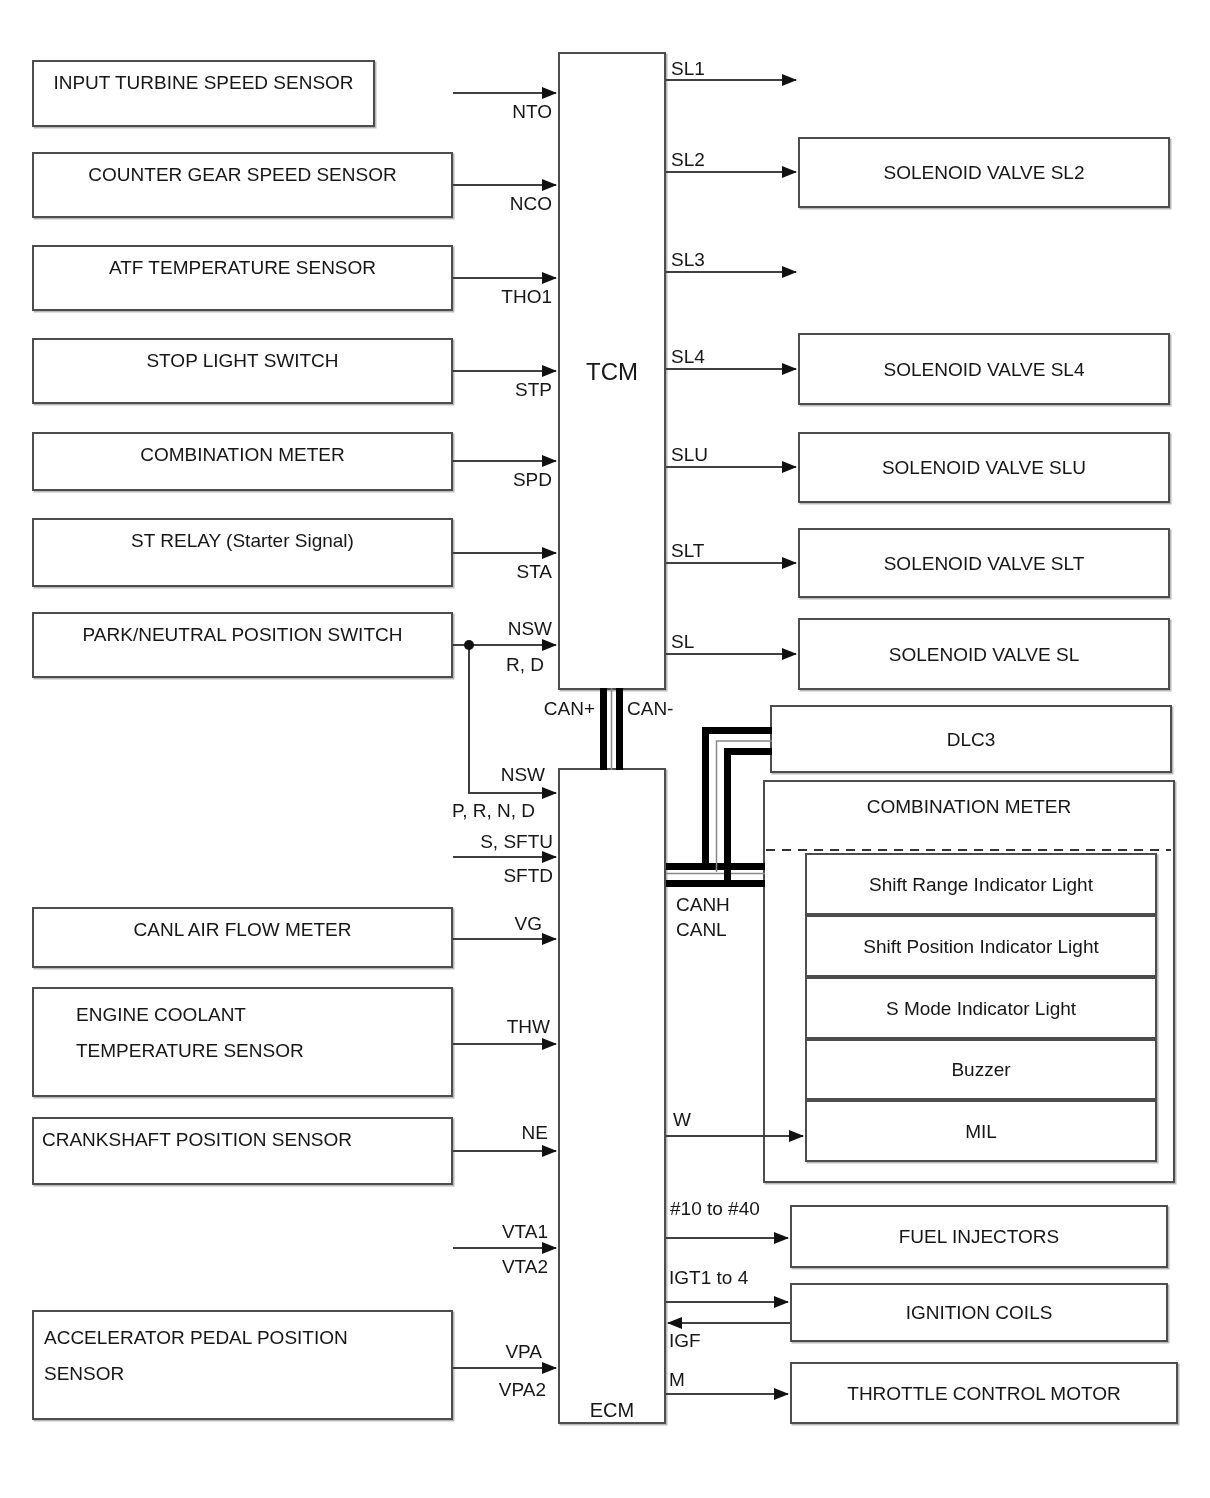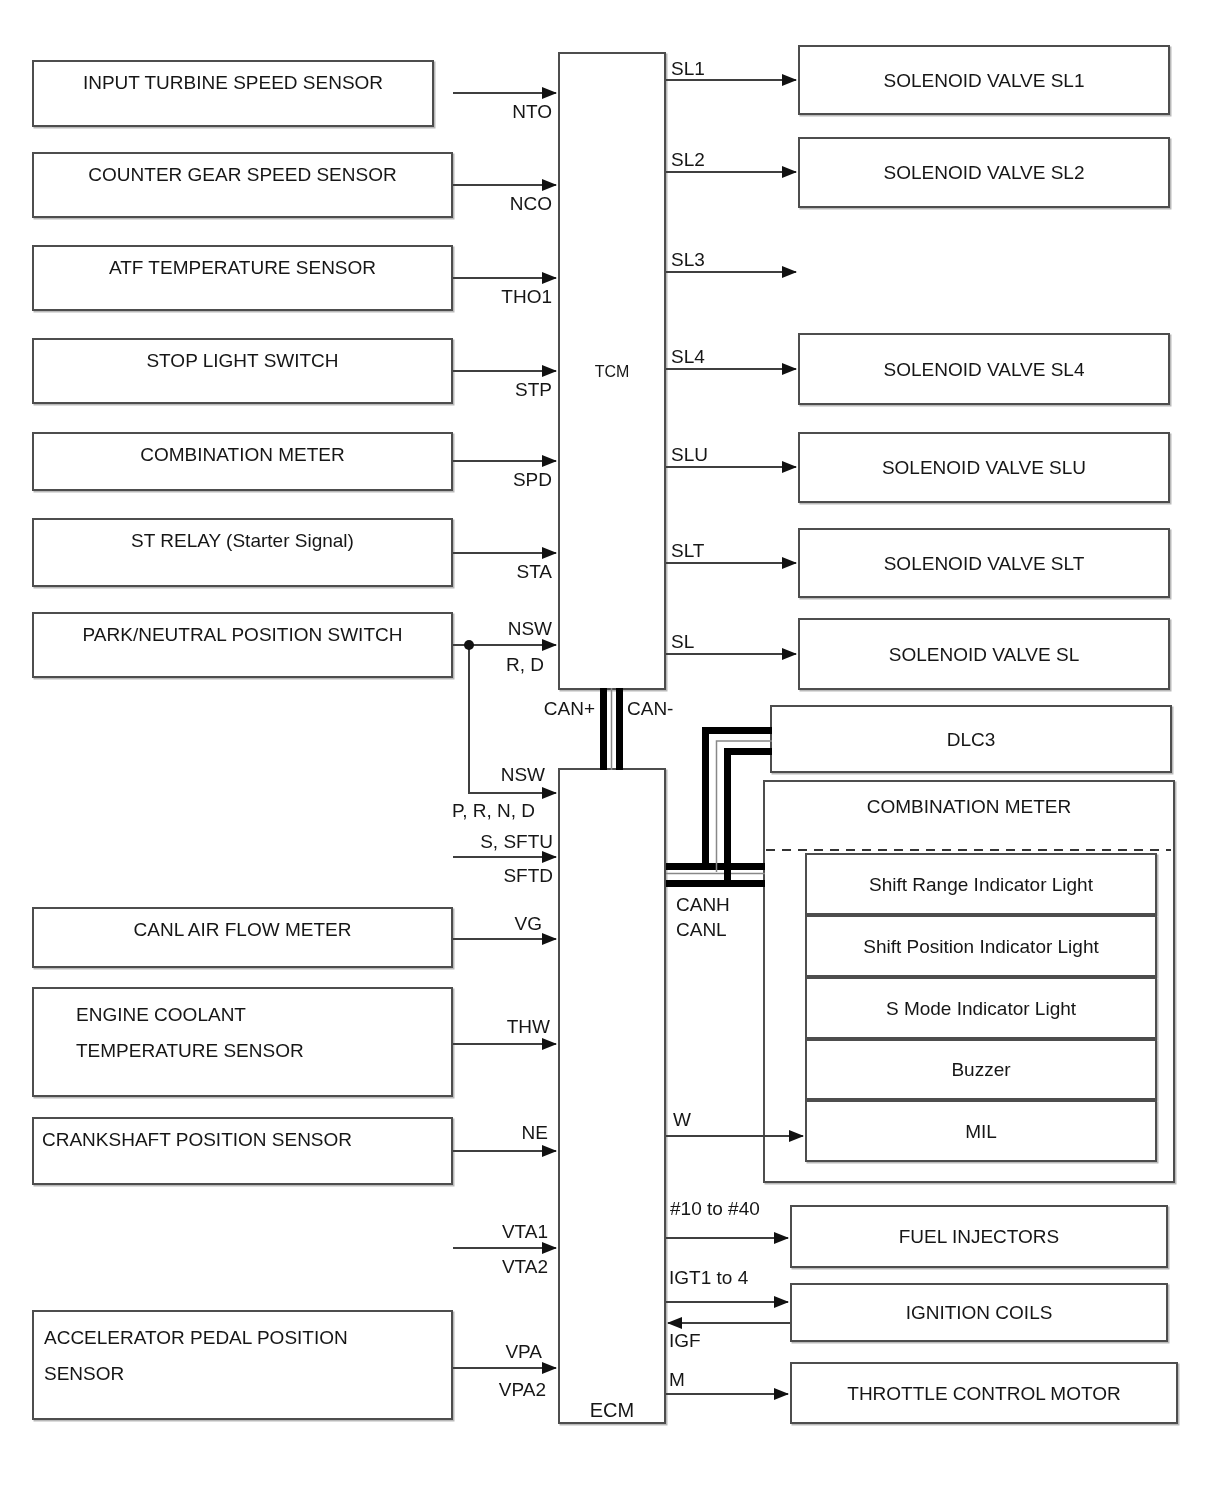--- a/index.html
+++ b/index.html
@@ -82,21 +82,21 @@
     </g>
     <g fill="none">
       <path d="M705.5,868 L705.5,730.5 L772,730.5" stroke="#000" stroke-width="7"></path>
       <path d="M727.5,883 L727.5,751.5 L772,751.5" stroke="#000" stroke-width="7"></path>
       <path d="M716.5,872 L716.5,741 L772,741" stroke="#888" stroke-width="1.5"></path>
     </g>
 
     <line x1="766" y1="850" x2="1171" y2="850" stroke="#333" stroke-width="2" stroke-dasharray="9 7"></line>
   </svg>
 
-  <div class="box" style="left:32px;top:60px;width:402px;height:67px;">
+  <div class="box" style="left:32px;top:60px;width:343px;height:67px;">
     <span class="topline">INPUT TURBINE SPEED SENSOR</span>
     </div>
   <div class="box" style="left:32px;top:152px;width:421px;height:66px;">
     <span class="topline">COUNTER GEAR SPEED SENSOR</span>
     </div>
   <div class="box" style="left:32px;top:245px;width:421px;height:66px;">
     <span class="topline">ATF TEMPERATURE SENSOR</span>
     </div>
   <div class="box" style="left:32px;top:338px;width:421px;height:66px;">
     <span class="topline">STOP LIGHT SWITCH</span>
@@ -118,30 +118,27 @@
 TEMPERATURE SENSOR</span>
     </div>
   <div class="box" style="left:32px;top:1117px;width:421px;height:68px;">
     <span class="leftline">CRANKSHAFT POSITION SENSOR</span>
     </div>
   <div class="box" style="left:32px;top:1310px;width:421px;height:110px;">
     <span class="twoline" style="padding-left:10px;">ACCELERATOR PEDAL POSITION
 SENSOR</span>
     </div>
 
-  <div class="box center" style="left:558px;top:52px;width:108px;height:638px;font-size:16px;">
+  <div class="box center" style="left:558px;top:52px;width:108px;height:638px;font-size:24px;">
     <span>TCM</span>
     </div>
   <div class="box center" style="left:558px;top:768px;width:108px;height:656px;font-size:20px;align-items:flex-end;">
     <span>ECM</span>
     </div>
 
-  <div class="box center" style="left:798px;top:45px;width:372px;height:70px;">
-    <span>SOLENOID VALVE SL1</span>
-    </div>
   <div class="box center" style="left:798px;top:137px;width:372px;height:71px;">
     <span>SOLENOID VALVE SL2</span>
     </div>
   <div class="box center" style="left:798px;top:333px;width:372px;height:72px;">
     <span>SOLENOID VALVE SL4</span>
     </div>
   <div class="box center" style="left:798px;top:432px;width:372px;height:71px;">
     <span>SOLENOID VALVE SLU</span>
     </div>
   <div class="box center" style="left:798px;top:528px;width:372px;height:70px;">

